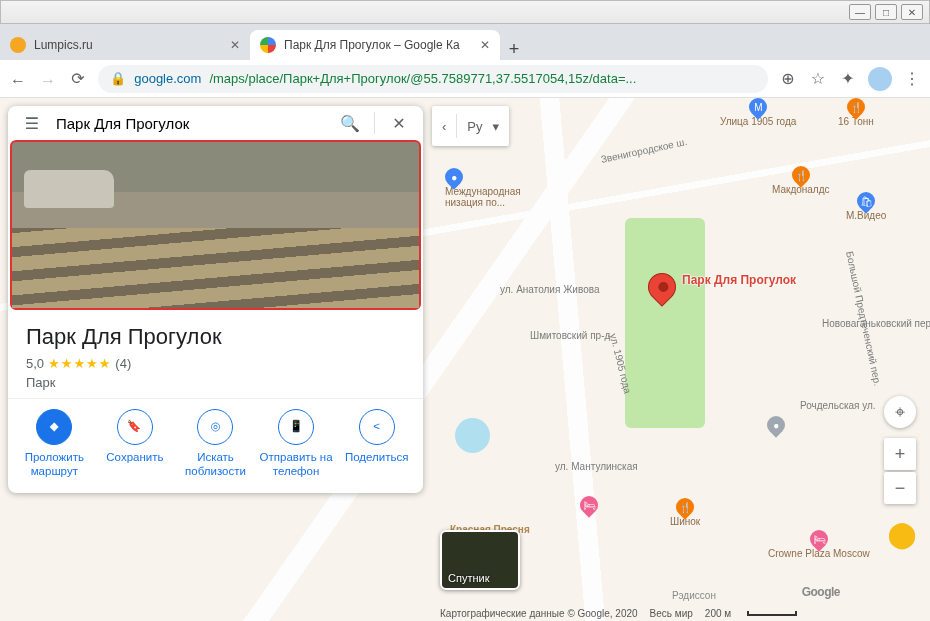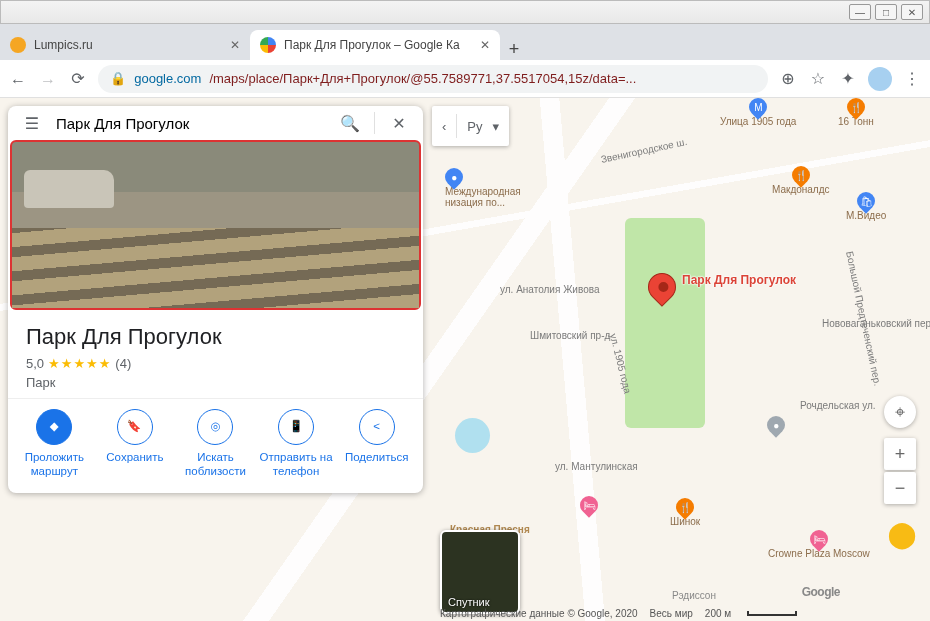--- a/index.html
+++ b/index.html
@@ -17,21 +17,21 @@
 .tab .tabtitle { flex: 1; white-space: nowrap; overflow: hidden; text-overflow: ellipsis; }
 .tab .close-x { color: #666; }
 .newtab { width: 28px; display: flex; align-items: center; justify-content: center; color: #444; font-size: 18px; }
 
 
 .addrbar { height: 38px; background: #fff; border-bottom: 1px solid #e0e0e0; display: flex; align-items: center; padding: 0 8px; gap: 10px; }
 .nav-icon { width: 20px; color: #5f6368; display: flex; align-items: center; justify-content: center; }
 .url-field { flex: 1; height: 28px; background: #f1f3f4; border-radius: 14px; display: flex; align-items: center; padding: 0 12px; gap: 8px; font-size: 13px; color: #202124; }
 .url-field .lock { color: #5f6368; }
 .url-field .domain { color: #0369a1; }
-.url-field .path { color: #7f1d1d; }
+.url-field .path { color: #15803d; }
 .addr-action { width: 20px; color: #5f6368; display: flex; align-items: center; justify-content: center; }
 .avatar-circle { width: 24px; height: 24px; border-radius: 50%; background: #a7d0f0; }
 
 
 .content { position: relative; height: 523px; }
 
 
 .map-canvas { position: absolute; inset: 0; background: #f8f4ed; overflow: hidden; }
 .map-canvas::before { content:""; position:absolute; inset:0; background:
   linear-gradient(125deg, transparent 47%, #fff 47% 49%, transparent 49%),
@@ -83,21 +83,21 @@
 .float-bar .seg { padding:0 10px; color:#5f6368; font-size:13px; }
 .float-bar .vline { width:1px; height:24px; background:#e0e0e0; }
 
 
 .map-ctrl { position:absolute; right:14px; display:flex; flex-direction:column; align-items:center; }
 .ctrl-btn { width:32px; height:32px; background:#fff; box-shadow:0 1px 4px rgba(0,0,0,.3); border-radius:2px; display:flex; align-items:center; justify-content:center; color:#666; font-size:18px; margin-bottom:2px; }
 .circle-btn { border-radius:50%; }
 .pegman { width:28px; height:36px; display:flex; align-items:center; justify-content:center; }
 
 
-.sat-thumb { position:absolute; left:440px; top:432px; width:80px; height:84px; background:#2c3321; border:2px solid #fff; border-radius:6px; box-shadow:0 1px 4px rgba(0,0,0,.4); display:flex; align-items:flex-end; }
+.sat-thumb { position:absolute; left:440px; top:432px; width:80px; height:60px; background:#2c3321; border:2px solid #fff; border-radius:6px; box-shadow:0 1px 4px rgba(0,0,0,.4); display:flex; align-items:flex-end; }
 .sat-thumb span { color:#fff; font-size:11px; padding:4px 6px; text-shadow:0 0 2px #000; }
 
 
 .map-footer { position:absolute; left:440px; right:8px; bottom:2px; display:flex; justify-content:space-between; font-size:10px; color:#555; }
 .map-footer .group { display:flex; gap:12px; align-items:center; }
 .google-logo { position:absolute; right:90px; bottom:22px; font-size:12px; color:#888; font-weight:bold; letter-spacing:-0.5px;}
 .scale-bar { width:50px; height:0; border-bottom:2px solid #333; border-left:2px solid #333; border-right:2px solid #333; height:5px; margin-left:4px; }
 </style>
 </head>
 <body>

